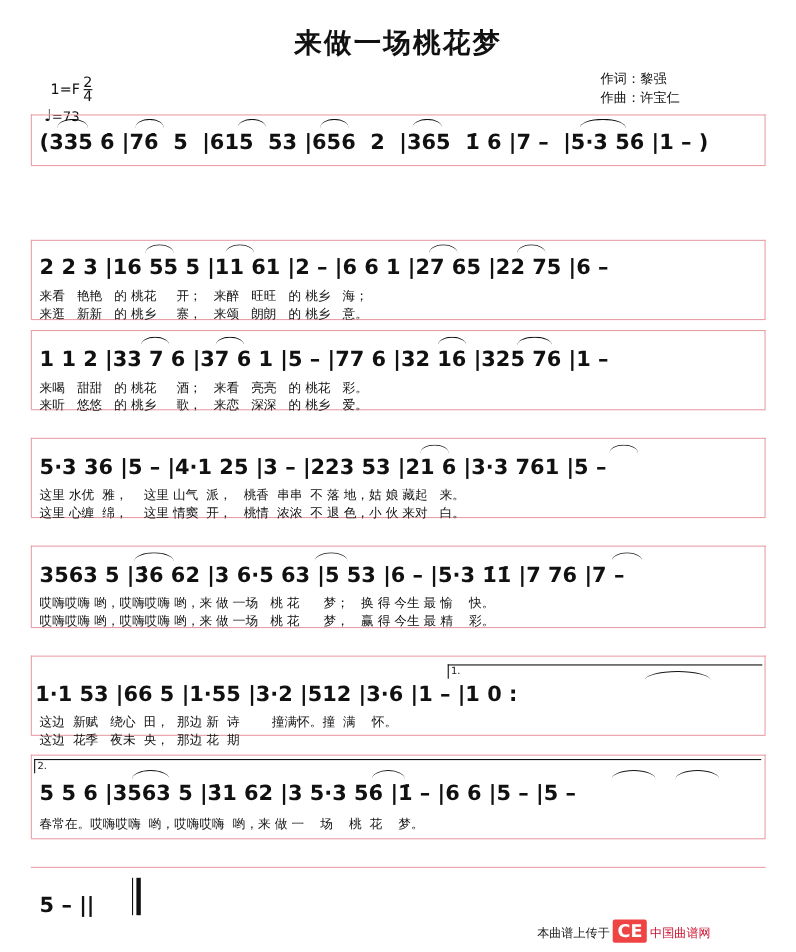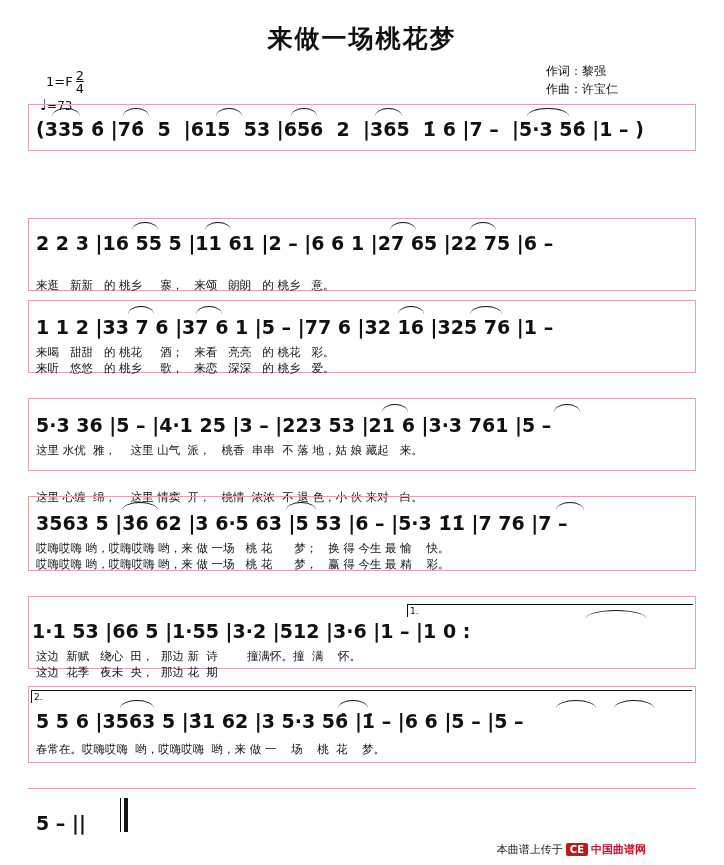--- a/index.html
+++ b/index.html
@@ -86,25 +86,25 @@
   }
   .final-bar{position:absolute;}
   .final-bar .thin{position:absolute;width:1px;height:34px;background:#111;left:0;top:0;}
   .final-bar .thick{position:absolute;width:4px;height:34px;background:#111;left:4px;top:0;}
   .footer{
     position:absolute;right:14px;bottom:8px;
     font-size:11px;font-family:"DejaVu Sans",sans-serif;
     color:#222;
   }
   .footer .logo{
-    display:inline-block;background:#b91c1c;color:#fff;
+    display:inline-block;background:#ef4444;color:#fff;
     font-weight:bold;border-radius:2px;padding:1px 4px;margin:0 3px;
-    font-size:10px;
-  }
-  .footer .site{color:#c8102e;font-weight:bold;}
+    font-size:16px;
+  }
+  .footer .site{color:#c8102e;font-weight:normal;}
 </style>
 </head>
 <body>
 
 <div class="sheet">
 
   <div class="title">来做一场桃花梦</div>
 
   <div class="credits">
     <div>作词：黎强</div>
@@ -131,20 +131,21 @@
   <div class="slur" style="left:291px;top:108px;width:26px;"></div>
   <div class="slur" style="left:375px;top:108px;width:27px;"></div>
   <div class="slur" style="left:527px;top:108px;width:42px;"></div>
 
   <div class="staff-line" style="left:28px;top:218px;width:668px;"></div>
   <div class="staff-line" style="left:28px;top:290px;width:668px;"></div>
   <div class="staff-line" style="left:28px;top:218px;width:1px;height:72px;"></div>
   <div class="staff-line" style="left:695px;top:218px;width:1px;height:72px;"></div>
 
   <div class="num-row" style="left:36px;top:232px;">2 2 3 |16 55 5 |11 61 |2 – |6 6 1 |27 65 |22 75 |6 –</div>
+  <div class="lyric" style="left:36px;top:262px;">来看   艳艳   的 桃花     开；   来醉   旺旺   的 桃乡   海；</div>
   <div class="lyric" style="left:36px;top:278px;">来逛   新新   的 桃乡     寨，   来颂   朗朗   的 桃乡   意。</div>
   <div class="slur" style="left:132px;top:222px;width:26px;"></div>
   <div class="slur" style="left:205px;top:222px;width:26px;"></div>
   <div class="slur" style="left:390px;top:222px;width:26px;"></div>
   <div class="slur" style="left:470px;top:222px;width:26px;"></div>
 
   <div class="staff-line" style="left:28px;top:300px;width:668px;"></div>
   <div class="staff-line" style="left:28px;top:372px;width:668px;"></div>
   <div class="staff-line" style="left:28px;top:300px;width:1px;height:72px;"></div>
   <div class="staff-line" style="left:695px;top:300px;width:1px;height:72px;"></div>
@@ -157,21 +158,21 @@
   <div class="slur" style="left:398px;top:306px;width:26px;"></div>
   <div class="slur" style="left:470px;top:306px;width:32px;"></div>
 
   <div class="staff-line" style="left:28px;top:398px;width:668px;"></div>
   <div class="staff-line" style="left:28px;top:470px;width:668px;"></div>
   <div class="staff-line" style="left:28px;top:398px;width:1px;height:72px;"></div>
   <div class="staff-line" style="left:695px;top:398px;width:1px;height:72px;"></div>
 
   <div class="num-row" style="left:36px;top:414px;">5·3 36 |5 – |4·1 25 |3 – |223 53 |21 6 |3·3 761 |5 –</div>
   <div class="lyric" style="left:36px;top:443px;">这里 水优  雅，    这里 山气  派，   桃香  串串  不 落 地，姑 娘 藏起   来。</div>
-  <div class="lyric" style="left:36px;top:459px;margin-top:31px;">这里 心缠  绵，    这里 情窦  开，   桃情  浓浓  不 退 色，小 伙 来对   白。</div>
+  <div class="lyric" style="left:36px;top:459px;">这里 心缠  绵，    这里 情窦  开，   桃情  浓浓  不 退 色，小 伙 来对   白。</div>
   <div class="slur" style="left:382px;top:404px;width:26px;"></div>
   <div class="slur" style="left:554px;top:404px;width:26px;"></div>
 
   <div class="staff-line" style="left:28px;top:496px;width:668px;"></div>
   <div class="staff-line" style="left:28px;top:570px;width:668px;"></div>
   <div class="staff-line" style="left:28px;top:496px;width:1px;height:74px;"></div>
   <div class="staff-line" style="left:695px;top:496px;width:1px;height:74px;"></div>
 
   <div class="num-row" style="left:36px;top:512px;">3563 5 |3̇6 62 |3 6·5 63 |5 53 |6 – |5·3 1̇1̇ |7 76 |7 –</div>
   <div class="lyric" style="left:36px;top:541px;">哎嗨哎嗨 哟，哎嗨哎嗨 哟，来 做 一场   桃 花      梦；   换 得 今生 最 愉    快。</div>

